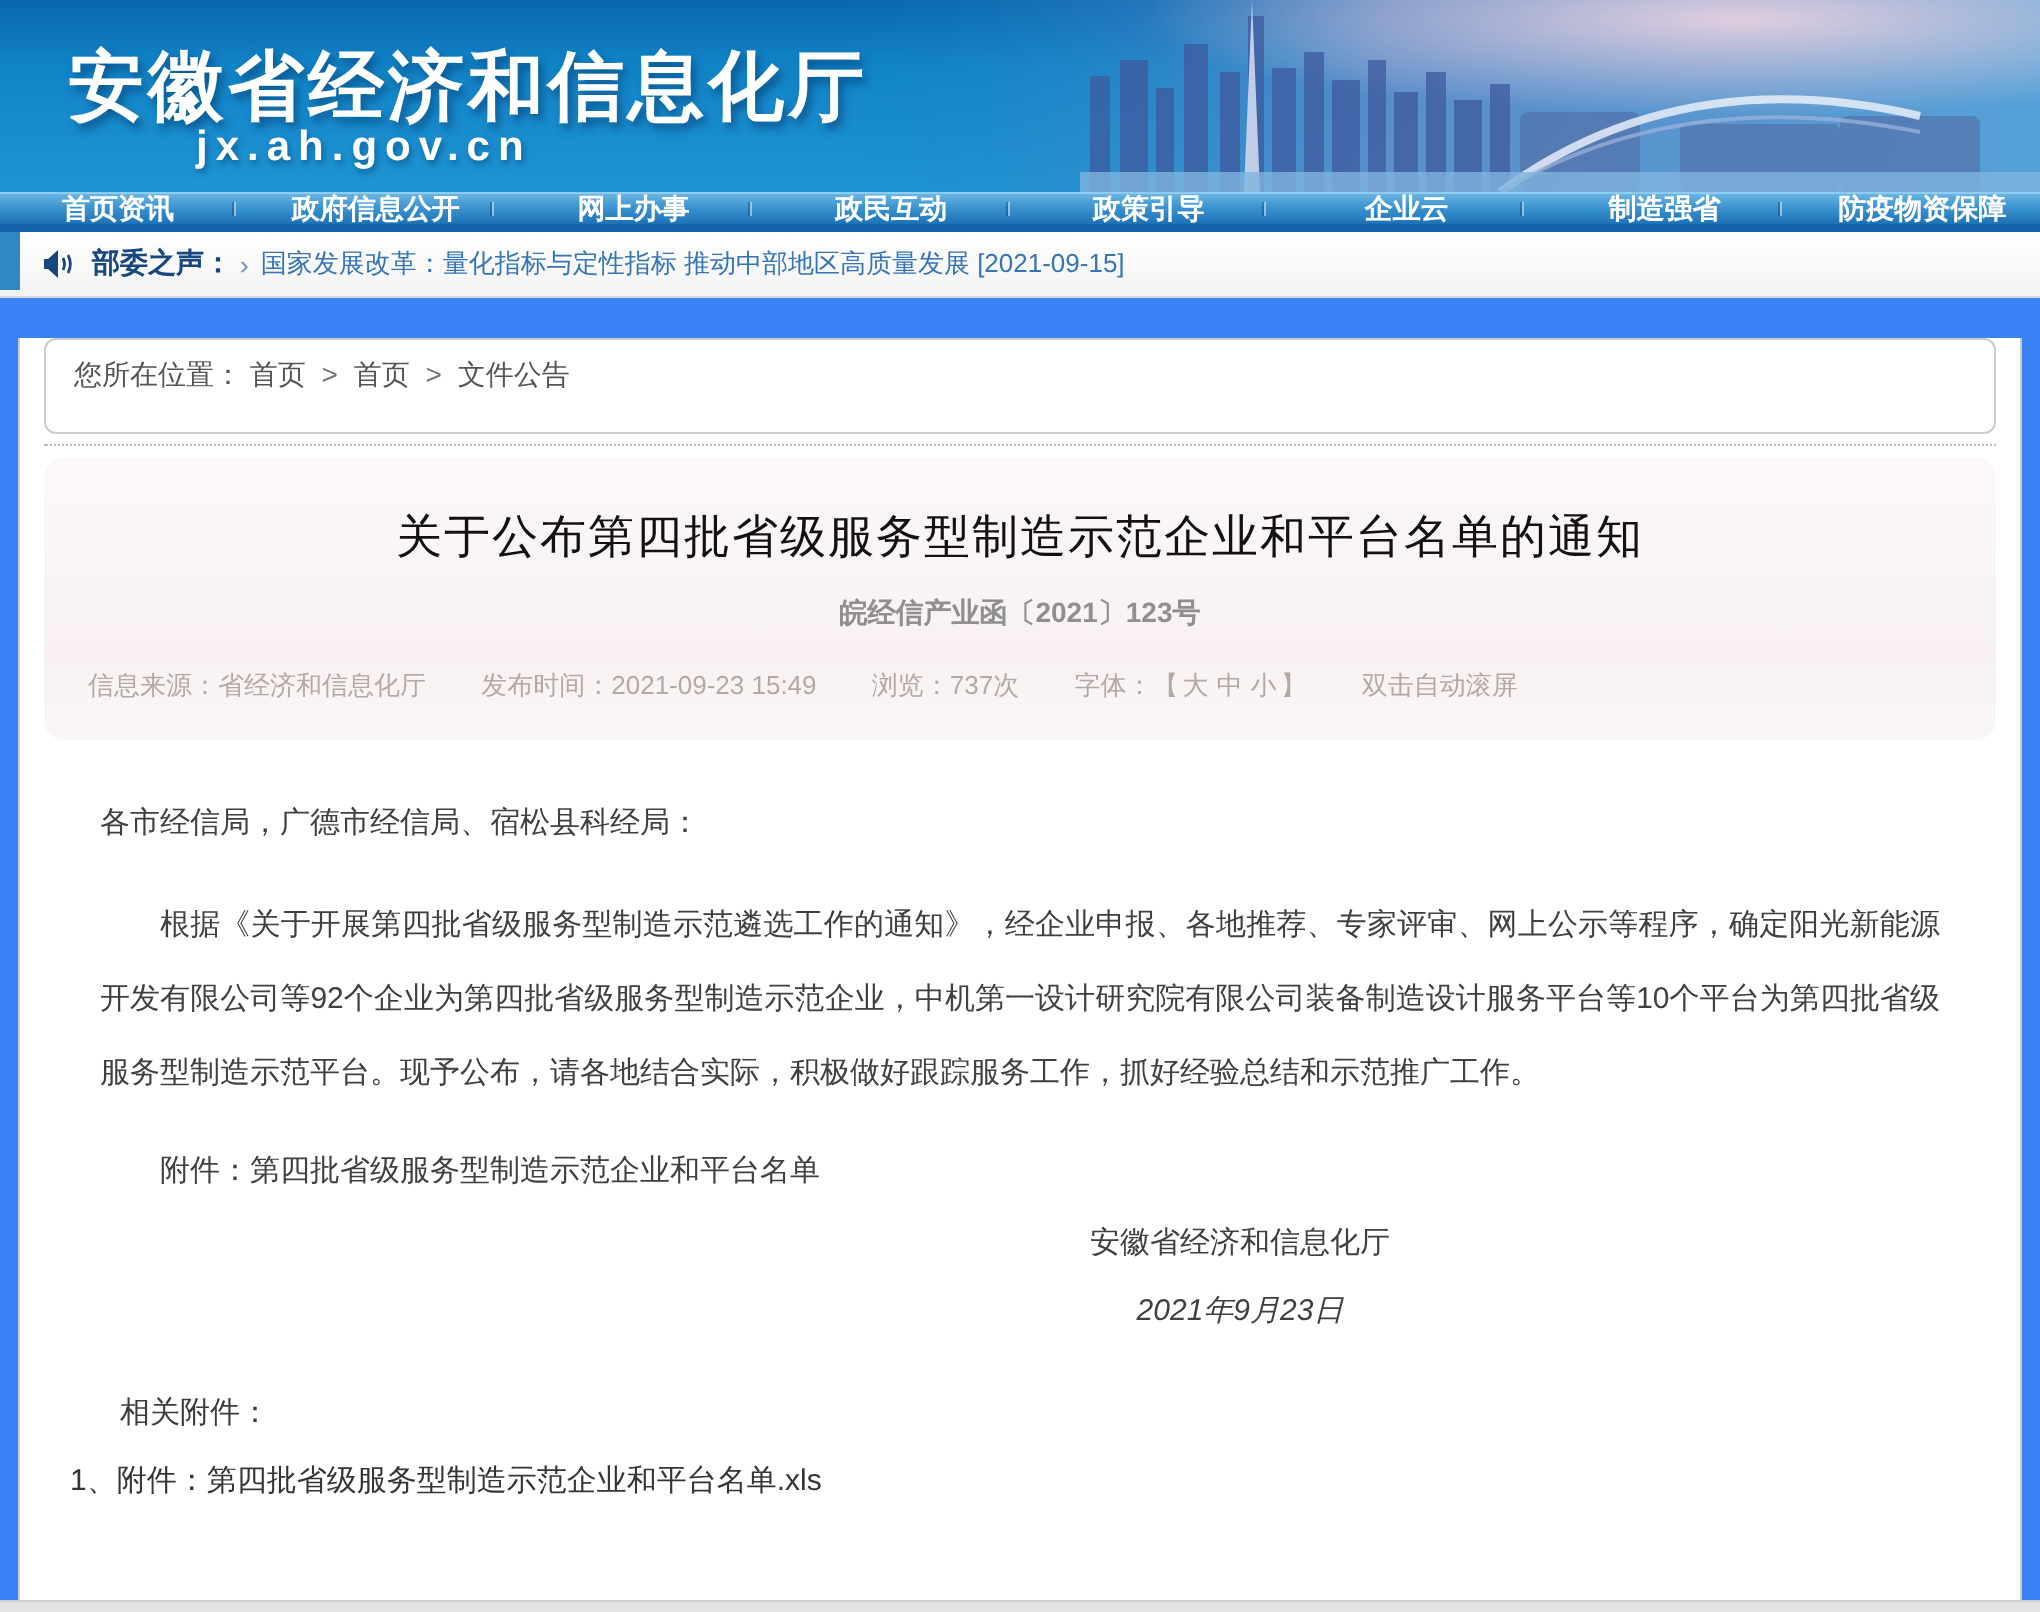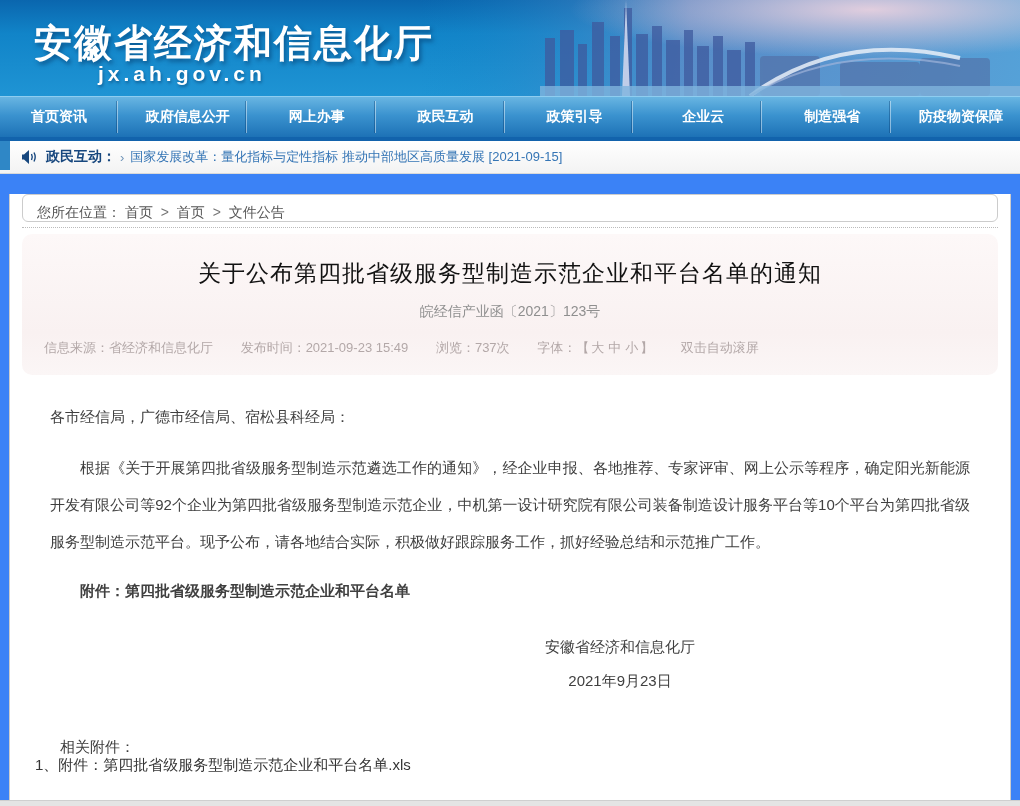--- a/index.html
+++ b/index.html
@@ -10,64 +10,64 @@
   
   .banner { position:relative; height:96px; overflow:hidden;
     background:linear-gradient(180deg,#0a66ae 0%,#1184c8 35%,#1f94d4 100%); }
   .banner .skyline { position:absolute; right:0; top:0; height:96px; width:600px; }
   .site-title { position:absolute; left:34px; top:18px; color:#fff; font-size:38px; font-weight:bold;
     letter-spacing:2px; text-shadow:2px 3px 4px rgba(0,40,85,.5); white-space:nowrap; }
   .site-url { position:absolute; left:98px; top:62px; color:#fff; font-size:21px; font-weight:bold;
     letter-spacing:4px; text-shadow:1px 2px 3px rgba(0,40,85,.45); }
 
   
-  .nav { display:flex; height:45px; background:linear-gradient(180deg,#68b5e2 0%,#3b93cf 45%,#1d72b6 100%);
+  .nav { display:flex; height:20px; background:linear-gradient(180deg,#68b5e2 0%,#3b93cf 45%,#1d72b6 100%);
     border-top:1px solid #8ecdf0; border-bottom:4px solid #1263ac;gap:11px; }
   .nav-item { flex:1; display:flex; align-items:center; justify-content:center; color:#fff;
     font-size:14px; font-weight:bold; cursor:pointer; position:relative; }
   .nav-item:not(:last-child)::after { content:""; position:absolute; right:0; top:4px; bottom:4px;
     width:1px; background:rgba(255,255,255,.45); box-shadow:-1px 0 0 rgba(0,50,100,.35); }
 
   
   .ticker { position:relative; height:33px; display:flex; align-items:center;
     background:linear-gradient(180deg,#ffffff,#f3f3f3); border-bottom:1px solid #d9d9d9; }
   .ticker-edge { position:absolute; left:0; top:0; width:10px; height:29px; background:#2f87c6; }
   .speaker { margin-left:22px; width:16px; height:14px; flex:0 0 auto; }
   .ticker-label { margin-left:8px; color:#17477e; font-size:14px; font-weight:bold; white-space:nowrap; }
   .ticker-arrow { margin:0 6px 0 4px; color:#6f94b8; font-size:13px; }
   .ticker-news { color:#3575b5; font-size:13px; cursor:pointer; white-space:nowrap; }
 
   
   .content { position:relative; margin:0 9px; border-left:1px solid #ccc; border-right:1px solid #ccc;
     background:#fff; height:666px; }
 
-  .breadcrumb { margin:20px 12px 0; height:28px; line-height:34px; border:1px solid #ccc;
+  .breadcrumb { margin:20px 12px 0; height:48px; line-height:34px; border:1px solid #ccc;
     border-radius:6px; padding-left:14px; color:#555; font-size:14px; }
   .breadcrumb .crumb { cursor:pointer; }
   .crumb-sep { color:#777; padding:0 4px; }
   .dotline { margin:5px 12px 0; border-bottom:1px dotted #bbb; height:1px; }
 
   
   .art-head { margin:6px 12px 0; border-radius:10px; padding:24px 10px 12px;
     background:linear-gradient(180deg,#fdf8f8 0%,#f9f1f1 70%,#fbf6f6 100%); }
   .art-title { text-align:center; color:#121212; font-size:23px; font-weight:normal; letter-spacing:1px; }
-  .art-docnum { text-align:center; color:#8f8f8f; font-size:14px; margin-top:14px; }
+  .art-docnum { text-align:center; color:#8f8f8f; font-size:14px; margin-top:14px;font-weight:bold; }
   .art-meta { text-align:left; color:#b3a8a8; font-size:13px; margin-top:18px; padding-bottom:6px; }
   .art-meta .seg { margin:0 12px; }
   .font-size-btn { cursor:pointer; margin:0 2px; }
 
   
   .art-body { color:#404040; font-size:15px; }
   .p-salutation { margin:30px 40px 0; line-height:24px; }
   .p-main { margin:20px 40px 0; text-indent:2em; line-height:37px; text-align:justify; }
-  .p-attach { margin:16px 40px 0; text-indent:2em; line-height:30px;font-weight:bold; }
+  .p-attach { margin:16px 40px 0; text-indent:2em; line-height:30px; }
   .signature { position:absolute; left:460px; top:440px; width:300px; text-align:center; }
   .sig-org { line-height:26px; }
-  .sig-date { line-height:26px; margin-top:8px; }
-  .rel-head { position:absolute; left:50px; top:528px; color:#3c3c3c;margin-top:16px; }
+  .sig-date { line-height:26px; margin-top:8px;font-style:italic; }
+  .rel-head { position:absolute; left:50px; top:528px; color:#3c3c3c; }
   .rel-item { position:absolute; left:25px; top:562px; color:#353535; cursor:pointer;text-align:right; }
 
   .footer-bar { position:absolute; left:0; bottom:0; width:1020px; height:6px;
     background:#e4e4e4; border-top:1px solid #cfcfcf; }
 </style>
 </head>
 <body>
 
 <div class="page">
 
@@ -127,21 +127,21 @@
     <div class="nav-item">防疫物资保障</div>
   </div>
 
   <div class="ticker">
     <div class="ticker-edge"></div>
     <svg class="speaker" viewBox="0 0 16 14">
       <polygon points="7,0 7,14 2,9.5 0,9.5 0,4.5 2,4.5" fill="#17477e"></polygon>
       <path d="M9.5,4 Q11,7 9.5,10" stroke="#17477e" stroke-width="1.4" fill="none"></path>
       <path d="M12,2.5 Q14.4,7 12,11.5" stroke="#17477e" stroke-width="1.4" fill="none"></path>
     </svg>
-    <span class="ticker-label">政民互动：</span>
+    <span class="ticker-label">部委之声：</span>
     <span class="ticker-arrow">›</span>
     <span class="ticker-news">国家发展改革：量化指标与定性指标 推动中部地区高质量发展 [2021-09-15]</span>
   </div>
 
   <div class="content">
 
     <div class="breadcrumb">
       <span>您所在位置：</span>
       <span class="crumb">首页</span>
       <span class="crumb-sep">&gt;</span>

